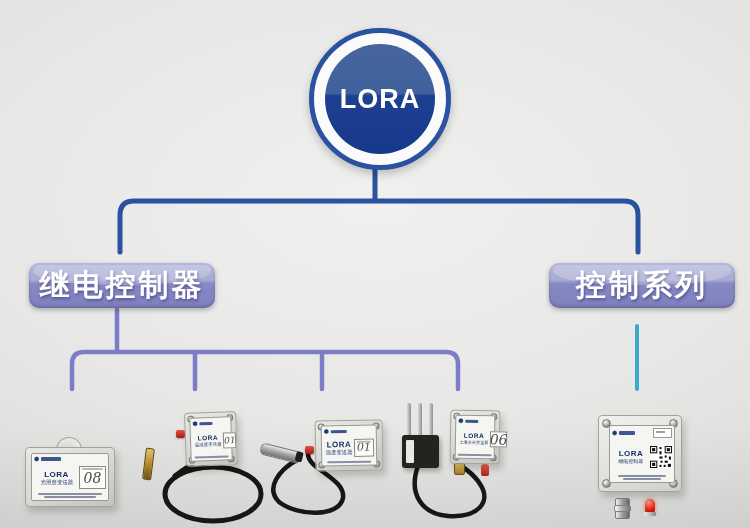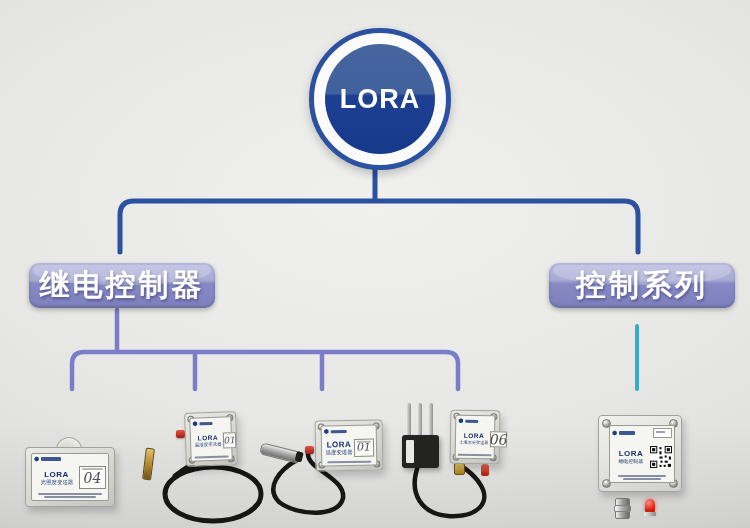--- a/index.html
+++ b/index.html
@@ -171,21 +171,21 @@
           <span class="logo-ico">⬢</span>
           <span class="logo-bar"></span>
         </div>
         <div class="mid-row">
           <div class="nameblock">
             <span class="brand">LORA</span>
             <span class="pname">光照度变送器</span>
           </div>
           <div class="codebox">
             <span class="codehint"></span>
-            <span>04</span>
+            <span>08</span>
           </div>
         </div>
         <div class="fineprint">
           <i style="width:64px"></i>
           <i style="width:52px"></i>
         </div>
       </div>
     </div>
   </div>
 

